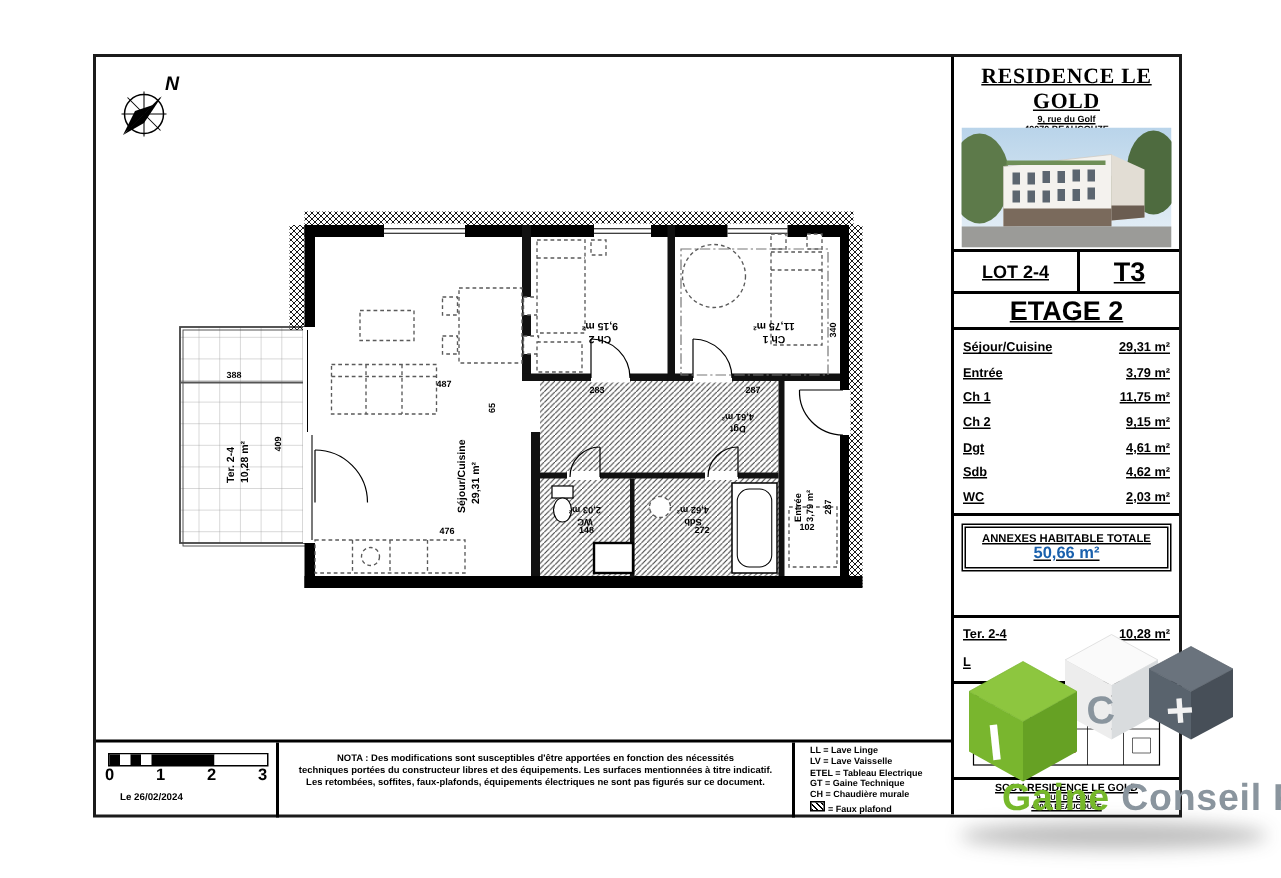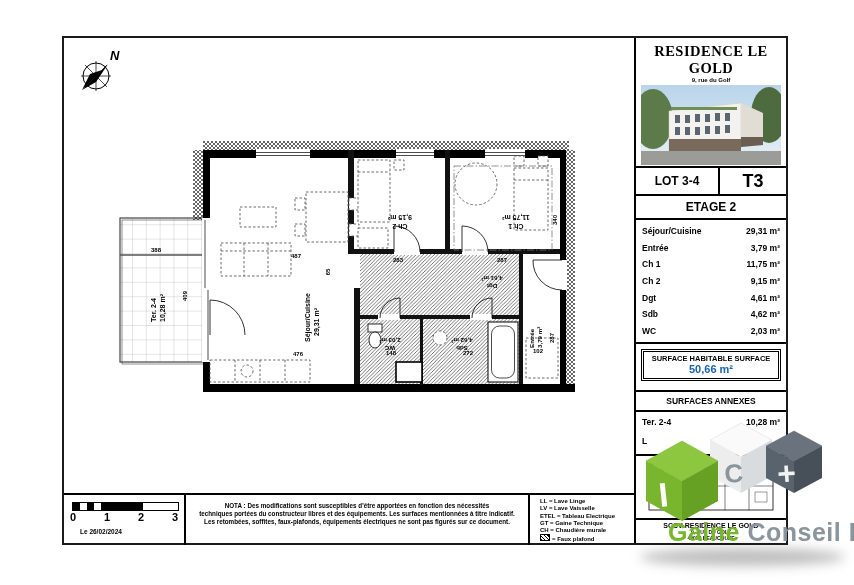--- a/index.html
+++ b/index.html
@@ -2,29 +2,29 @@
 <html><head>
 <meta charset="utf-8">
 <style>
   html,body{margin:0;padding:0;width:854px;height:585px;background:#fff;overflow:hidden;
     font-family:"Liberation Sans",sans-serif;color:#000;}
   .abs{position:absolute;}
   #sheet{position:absolute;left:62px;top:36px;width:722px;height:505px;border:2px solid #1b1b1b;background:#fff;}
 
   
   #panel{position:absolute;right:0;top:0;width:150px;height:505px;border-left:2px solid #000;background:#fff;}
-  .sec{position:absolute;left:0;width:150px;box-sizing:border-box;}
+  .sec{position:absolute;left:0;width:150px;box-sizing:border-box;text-decoration:underline;}
   #p-title{top:0;height:46px;text-align:center;}
   #p-title .t{font-family:"Liberation Serif",serif;font-weight:bold;font-size:14.5px;letter-spacing:.5px;padding-top:5px;}
   #p-title .s{font-size:6px;font-weight:bold;line-height:7px;}
   #p-photo{top:46px;height:82px;padding:1px 5px;}
   #p-lot{top:128px;height:28px;border-top:2px solid #000;display:flex;}
   #p-lot .c1{width:82px;border-right:2px solid #000;display:flex;align-items:center;justify-content:center;font-weight:bold;font-size:12px;}
   #p-lot .c2{flex:1;display:flex;align-items:center;justify-content:center;font-weight:bold;font-size:18px;}
-  #p-etage{top:156px;height:24px;border-top:2px solid #000;display:flex;align-items:center;justify-content:center;font-weight:bold;font-size:12px;}
+  #p-etage{top:156px;height:24px;border-top:2px solid #000;display:flex;align-items:center;justify-content:center;font-weight:bold;font-size:18px;}
   #p-table{top:180px;height:124px;border-top:2px solid #000;display:flex;flex-direction:column;justify-content:space-around;padding:3px 0;}
   .rrow{display:flex;justify-content:space-between;padding:0 6px;font-size:8.5px;font-weight:bold;}
   #p-tot{top:304px;height:48px;border-top:2px solid #000;padding:5px 5px;}
   #p-tot .bx{border:1px solid #000;padding:1px;}
   #p-tot .bx2{border:1px solid #000;text-align:center;padding:2px 0 3px;}
   #p-tot .lbl{font-size:7.5px;font-weight:bold;}
   #p-tot .val{font-size:11px;font-weight:bold;color:#1a61ad;}
   #p-annexhdr{top:352px;height:20px;border-top:2px solid #000;display:flex;align-items:center;justify-content:center;font-size:8.5px;font-weight:bold;}
   #p-annex{top:372px;height:44px;border-top:2px solid #000;padding-top:5px;}
   #p-annex .rrow{margin-bottom:9px;}
@@ -292,21 +292,21 @@
           <rect x="54" y="42" width="5" height="8"></rect>
             <rect x="64" y="41" width="5" height="8"></rect>
           <rect x="74" y="41" width="5" height="8"></rect>
             <rect x="84" y="40" width="5" height="8"></rect>
         </g>
         <rect x="30" y="22" width="66" height="3" fill="#6f8f57"></rect>
         <rect x="0" y="66" width="140" height="14" fill="#9b9b98"></rect>
       </svg>
     </div>
     <div class="sec" id="p-lot">
-      <div class="c1">LOT 3-4</div>
+      <div class="c1">LOT 2-4</div>
       <div class="c2">T3</div>
     </div>
     <div class="sec" id="p-etage">ETAGE 2</div>
     <div class="sec" id="p-table">
       <div class="rrow">
           <span>Séjour/Cuisine</span>
           <span>29,31 m²</span>
         </div>
       <div class="rrow">
           <span>Entrée</span>
@@ -329,26 +329,25 @@
           <span>4,62 m²</span>
         </div>
       <div class="rrow">
           <span>WC</span>
           <span>2,03 m²</span>
         </div>
     </div>
     <div class="sec" id="p-tot">
       <div class="bx">
           <div class="bx2">
-        <div class="lbl">SURFACE HABITABLE SURFACE</div>
+        <div class="lbl">ANNEXES HABITABLE TOTALE</div>
         <div class="val">50,66 m²</div>
       </div>
         </div>
     </div>
-    <div class="sec" id="p-annexhdr">SURFACES ANNEXES</div>
     <div class="sec" id="p-annex">
       <div class="rrow">
           <span>Ter. 2-4</span>
           <span>10,28 m²</span>
         </div>
       <div class="rrow">
           <span>L</span>
           <span></span>
         </div>
     </div>

